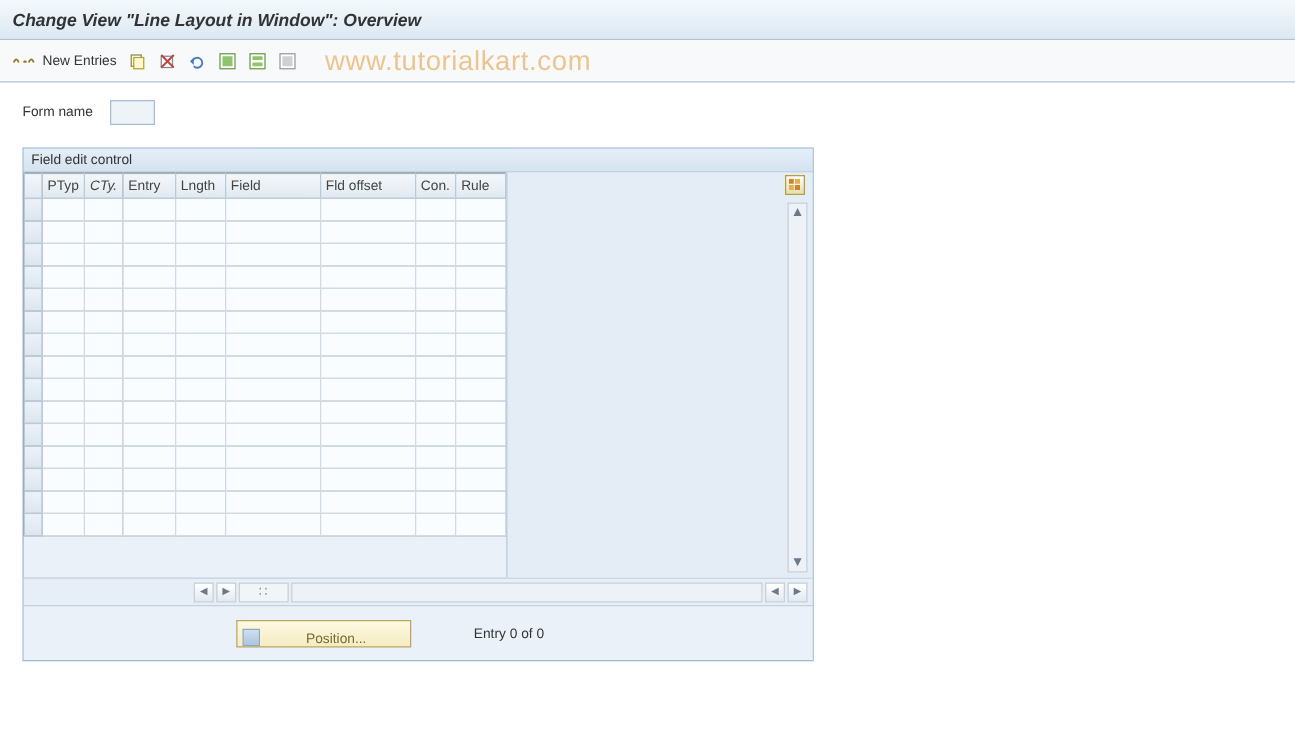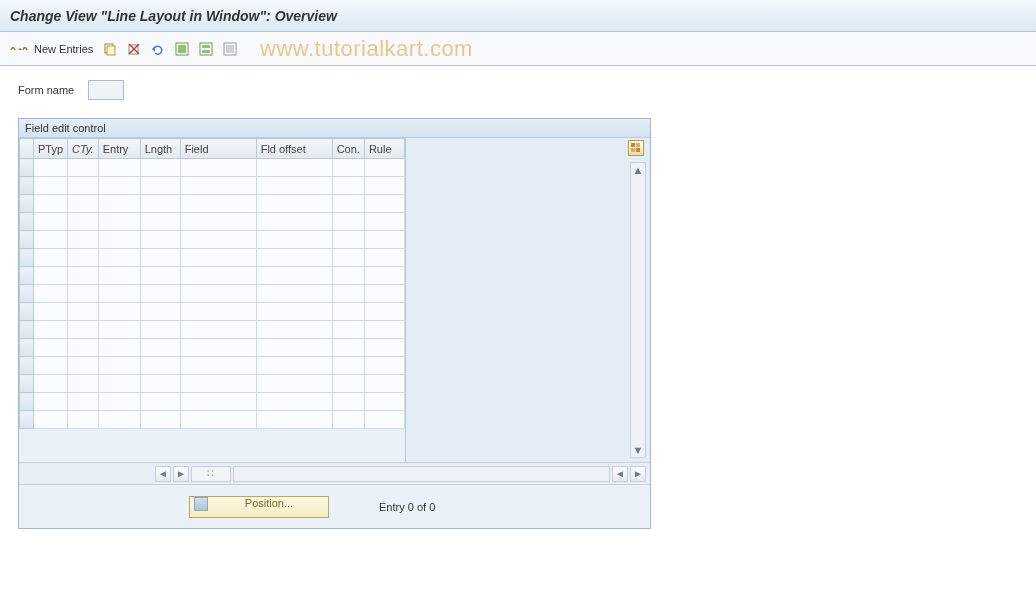--- a/index.html
+++ b/index.html
@@ -189,21 +189,21 @@
       align-items:center;
       padding: 0 10px;
       gap: 50px;
     }
     .footer-spacer{width:110px;}
     .position-btn{
       width:140px;
       height:22px;
       border:1px solid #b9a85a;
       background: linear-gradient(to bottom,#fef9e2,#f5ecc2);
-      display:flex;align-items:flex-start;
+      display:flex;align-items:flex-end;
       padding:0 4px;
       gap:6px;
       color:#7a6a2a;
       cursor:pointer;
     }
     .pos-icon{
       width:14px;height:14px;
       background:linear-gradient(to bottom,#cfe0ee,#aac5dd);
       border:1px solid #8fa9bf;
     }

